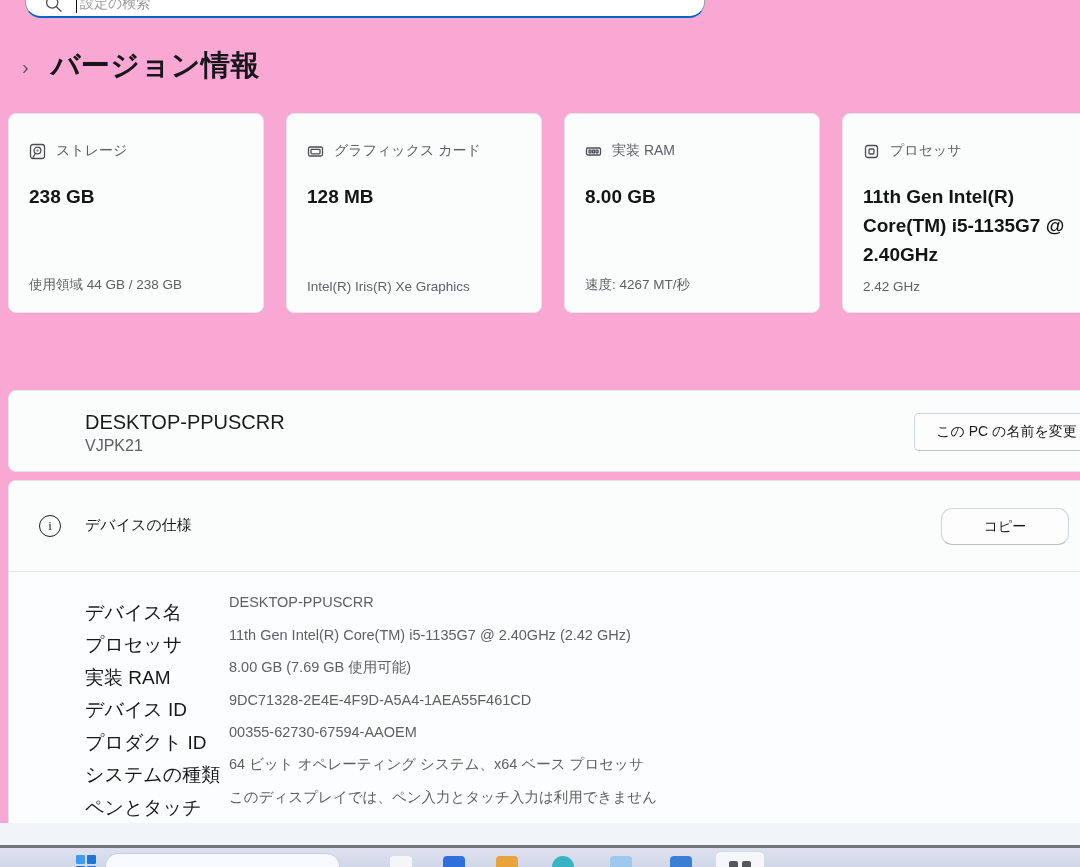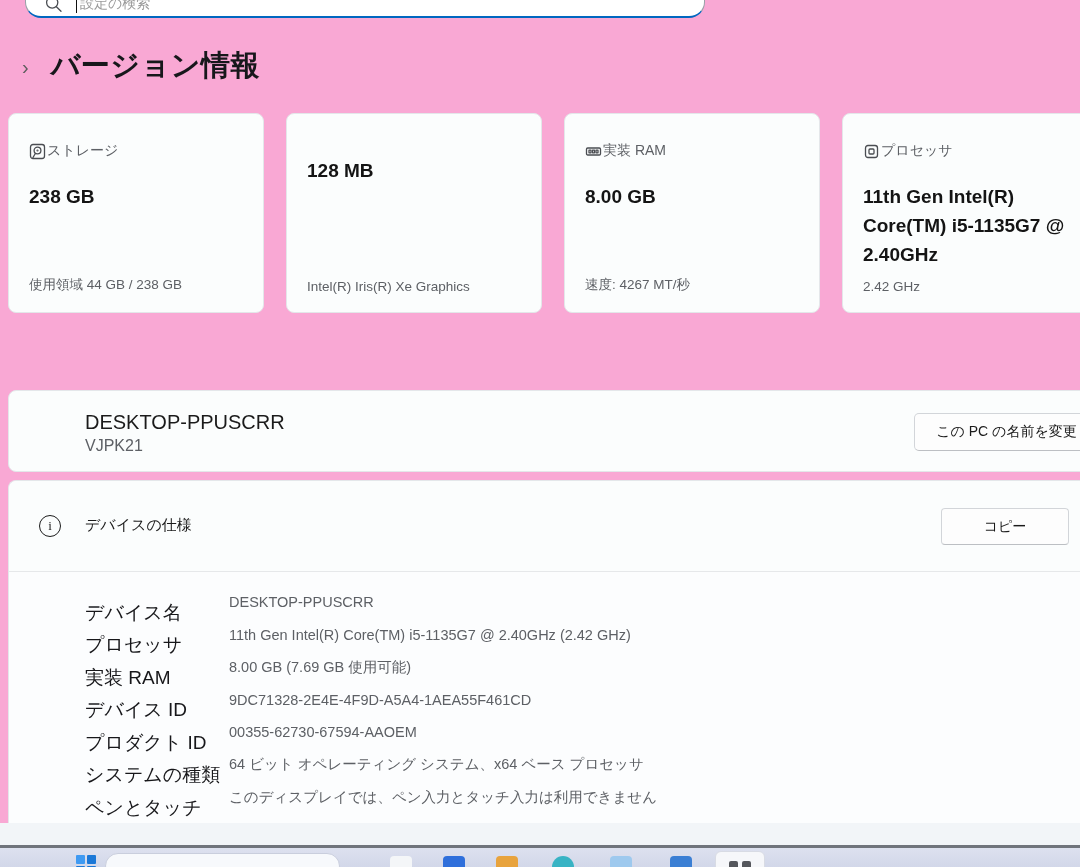--- a/index.html
+++ b/index.html
@@ -17,21 +17,21 @@
 
   
   .breadcrumb { position:absolute; left:0px; top:46px; height:40px; display:flex; align-items:center; }
   .bc-parent { font-size:29px; color:#4a5160; font-weight:400; letter-spacing:0.5px; }
   .bc-sep { font-size:20px; color:#5d5d5d; margin:2px 22px 0 22px; }
   .bc-current { font-size:29px; color:#17171b; font-weight:700; letter-spacing:0.5px; }
 
   
   .card { position:absolute; top:113px; width:256px; height:200px; background:#fbfdfd;
     border:1px solid #e4e7ea; border-radius:8px; padding:20px; }
-  .card-head { display:flex; align-items:center; gap:1px; margin-top:8px; }
+  .card-head { display:flex; align-items:center; gap:10px; margin-top:8px; }
   .card-head svg { width:17px; height:17px; flex:none; }
   .card-label { font-size:14px; color:#5d6065; }
   .card-value { margin-top:22px; font-size:19px; line-height:29px; font-weight:700; color:#141414; }
   .card-footer { position:absolute; left:20px; bottom:18px; font-size:13.5px; color:#5d6065; white-space:nowrap; }
 
   
   .name-card { position:absolute; left:8px; top:390px; width:1092px; height:82px;
     background:#fbfdfd; border:1px solid #e4e7ea; border-radius:8px; }
   .dev-name { position:absolute; left:76px; top:20px; font-size:20px; color:#1b1b1b; }
   .dev-model { position:absolute; left:76px; top:46px; font-size:16px; color:#5d6065; }
@@ -42,21 +42,21 @@
 
   
   .spec-card { position:absolute; left:8px; top:480px; width:1092px; height:343px;
     background:#fcfdfe; border:1px solid #e4e7ea; border-radius:8px 8px 0 0; border-bottom:none; }
   .spec-head { position:relative; height:91px; border-bottom:1px solid #e6e8ea; background:#fbfdfd; border-radius:8px 8px 0 0; }
   .info-icon { position:absolute; left:30px; top:34px; width:22px; height:22px; border:1.4px solid #1c1c1c;
     border-radius:50%; display:flex; align-items:center; justify-content:center;
     font-size:13px; color:#1c1c1c; font-family:"Liberation Serif","DejaVu Serif",serif; }
   .spec-title { position:absolute; left:76px; top:35px; font-size:15px; font-weight:400; color:#1b1b1b; }
   .copy-btn { position:absolute; left:932px; top:27px; width:128px; height:37px;
-    background:#fdfdfd; border:1px solid #d2d5d9; border-bottom-color:#bcbfc3; border-radius:4px;
+    background:#fdfdfd; border:1px solid #d2d5d9; border-bottom-color:#bcbfc3; border-radius:11px;
     font-size:14px; color:#1b1b1b; display:flex; align-items:center; justify-content:center; font-family:inherit; }
   .spec-rows { position:absolute; left:0; top:105px; width:100%; }
   .spec-row { display:flex; height:32.5px; align-items:center; }
   .spec-row .k { width:144px; margin-left:76px; font-size:19px; color:#17171a; flex:none;margin-top:21px; }
   .spec-row .v { font-size:14.5px; color:#5d6065; white-space:nowrap; }
 
   
   .win-bottom { position:absolute; left:0; top:823px; width:1080px; height:22px; background:#f2f5f8; }
   .win-border { position:absolute; left:0; top:845px; width:1080px; height:3px; background:#70747c; }
   .taskbar { position:absolute; left:0; top:848px; width:1080px; height:19px;
@@ -103,20 +103,27 @@
         <circle class="st" cx="8.5" cy="7.5" r="0.4"></circle>
         <path class="st" d="M4 14.5 L6 11"></path>
       </svg>
       <span class="card-label">ストレージ</span>
     </div>
     <div class="card-value">238 GB</div>
     <div class="card-footer">使用領域 44 GB / 238 GB</div>
   </div>
 
   <div class="card" style="left:286px">
+    <div class="card-head">
+      <svg viewBox="0 0 17 17">
+        <rect class="st" x="1.5" y="4" width="14" height="9" rx="1.5"></rect>
+        <rect class="st" x="4" y="6.3" width="9" height="4.5" rx="0.8"></rect>
+      </svg>
+      <span class="card-label">グラフィックス カード</span>
+    </div>
     <div class="card-value">128 MB</div>
     <div class="card-footer">Intel(R) Iris(R) Xe Graphics</div>
   </div>
 
   <div class="card" style="left:564px">
     <div class="card-head">
       <svg viewBox="0 0 17 17">
         <rect class="st" x="1.5" y="5" width="14" height="7" rx="1.2"></rect>
         <rect class="st" x="4" y="7.2" width="2" height="2.6"></rect>
         <rect class="st" x="7.5" y="7.2" width="2" height="2.6"></rect>

